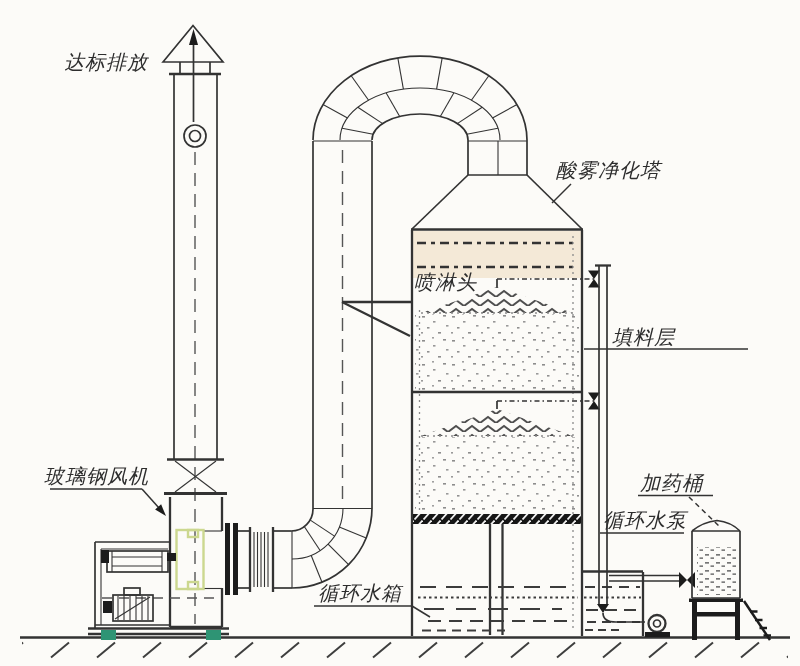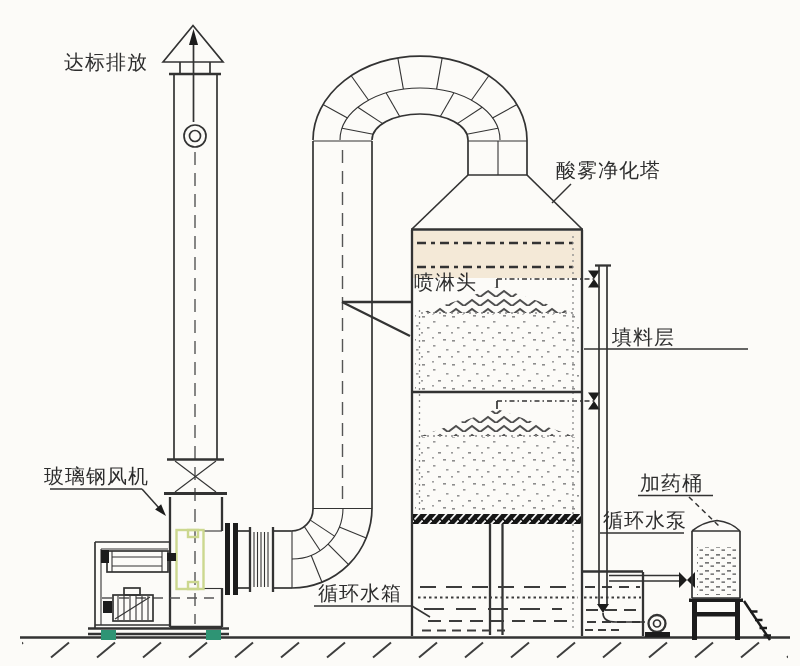--- a/index.html
+++ b/index.html
@@ -1,17 +1,17 @@
 <!DOCTYPE html>
 <html style="--line: #333333; --line-soft: #555555; --band: #f4e9d7; --highlight: #ccd88f; --feet: #2e9474; --dark: #1c1c1c; --background: #fcfbf8; --text: #2d2d2d;"><head>
 <meta charset="utf-8">
 <style>
   html,body{margin:0;padding:0;}
   body{background:var(--background,#fcfbf8);}
-  #stage{position:relative;width:800px;height:666px;background:var(--background,#fcfbf8);overflow:hidden;}
+  #stage{position:relative;width:800px;height:666px;background:var(--background,#fcfbf8);overflow:hidden;font-style:italic;}
   svg{display:block;}
   .ln  {fill:none;stroke:var(--line,#333);stroke-width:1.7;}
   .ln2 {fill:none;stroke:var(--line,#333);stroke-width:2.3;}
   .ln3 {fill:none;stroke:var(--line,#333);stroke-width:3;}
   .thin{fill:none;stroke:var(--line,#333);stroke-width:1.1;}
   .cl  {fill:none;stroke:var(--line-soft,#555);stroke-width:1.4;stroke-dasharray:13 8;}
   .dot {fill:none;stroke:#8a8a8a;stroke-width:1.3;stroke-dasharray:2 4;}
   .hdash{fill:none;stroke:var(--line,#333);stroke-width:2.6;stroke-dasharray:9 5 4 5;}
   .sdash{fill:none;stroke:var(--line,#333);stroke-width:1.6;stroke-dasharray:5 3 1.5 3;}
   .wdash{fill:none;stroke:#3c3c3c;stroke-width:1.8;}

